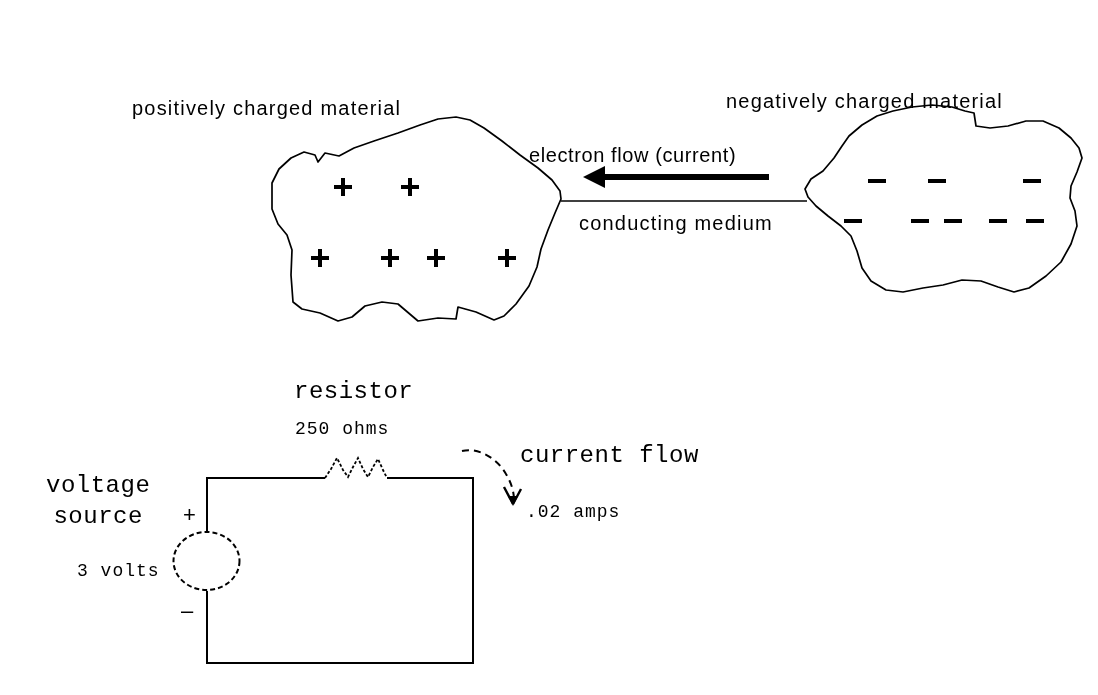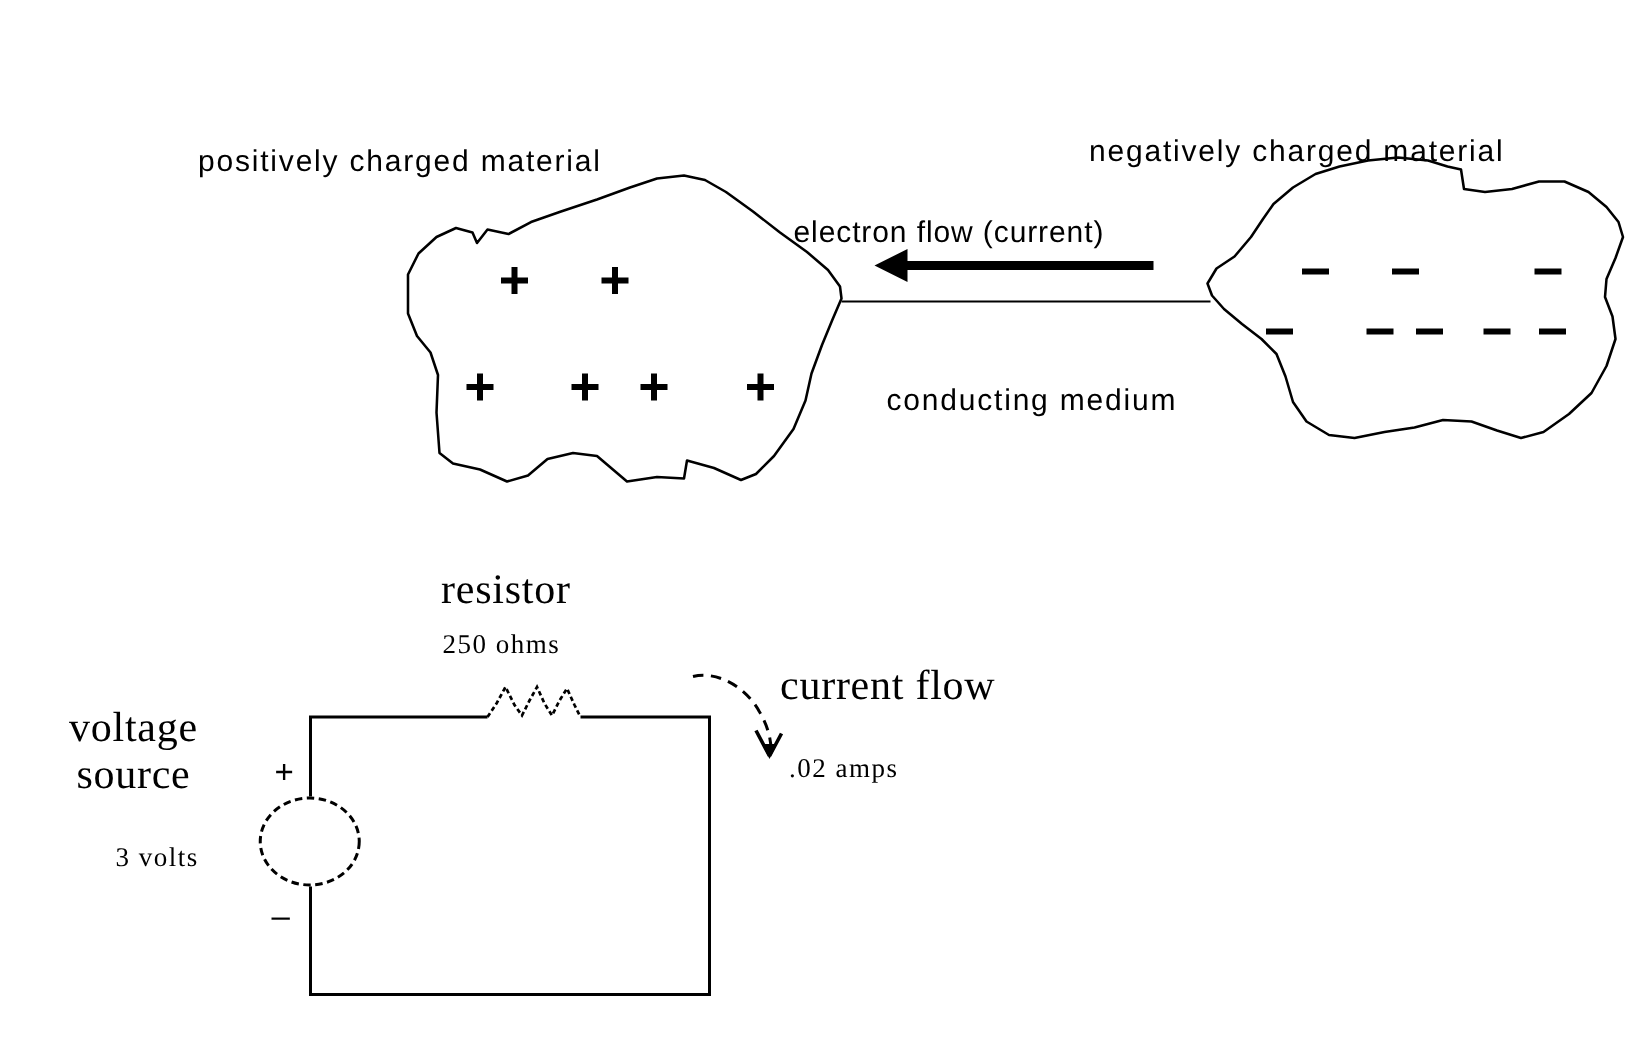--- a/index.html
+++ b/index.html
@@ -9,22 +9,22 @@
     height: 695px;
     background: #ffffff;
     color: #000000;
     font-family: "Liberation Sans", sans-serif;
     overflow: hidden;
   }
   svg.layer { position: absolute; left: 0; top: 0; }
   .lbl { position: absolute; white-space: nowrap; line-height: 1.1; }
   .sans20  { font-family: "Liberation Sans", sans-serif; font-size: 20px; letter-spacing: 1.2px; }
   .sansb20 { font-family: "Liberation Sans", sans-serif; font-size: 20px; font-weight: normal; letter-spacing: 0.6px; }
-  .serif24 { font-family: Liberation Serif, serif; font-size: 28px; letter-spacing: 0.5px; }
-  .serif18 { font-family: Liberation Serif, serif; font-size: 18px; letter-spacing: 1px; text-align: center; }
+  .serif24 { font-family: Liberation Mono, monospace; font-size: 24px; letter-spacing: 0.5px; }
+  .serif18 { font-family: Liberation Mono, monospace; font-size: 18px; letter-spacing: 1px; text-align: center; }
   .term    { font-family: "Liberation Sans", sans-serif; font-size: 22px; }
   .twoline { line-height: 31px; text-align: center; }
 </style>
 </head>
 <body>
 
 <div class="stage" style="background: rgb(255, 255, 255);">
 
   <svg id="diagram-svg" class="layer" width="1098" height="695" viewBox="0 0 1098 695">
 
@@ -81,21 +81,21 @@
     <g>
       <path d="M 462,451 C 478,447 497,458 506,474 C 512,484 514,493 514,500" fill="none" stroke="#000" stroke-width="2" stroke-dasharray="7 5"></path>
       <path d="M 504,487 L 513,504 M 521,489 L 513,504" fill="none" stroke="#000" stroke-width="2.4"></path>
       <polygon points="513,506 508,496 518,496" fill="#000"></polygon>
     </g>
   </svg>
 
   <div class="lbl sans20" style="left:726px; top:90px;">negatively charged material</div>
   <div class="lbl sans20" style="left:132px; top:97px;">positively charged material</div>
   <div class="lbl sansb20" style="left:529px; top:144px;">electron flow (current)</div>
-  <div class="lbl sans20" style="left:591px; top:212px;margin-top:44px;">conducting medium</div>
+  <div class="lbl sans20" style="left:579px; top:212px;">conducting medium</div>
 
   <div class="lbl serif24" style="left:294px; top:379px;">resistor</div>
   <div class="lbl serif18" style="left:295px; top:420px;">250 ohms</div>
 
   <div class="lbl serif24 twoline" style="left:46px; top:470px;">
     <div>voltage</div>
     <div>source</div>
   </div>
   <div class="lbl serif18" style="left:77px; top:562px;">3 volts</div>
 

